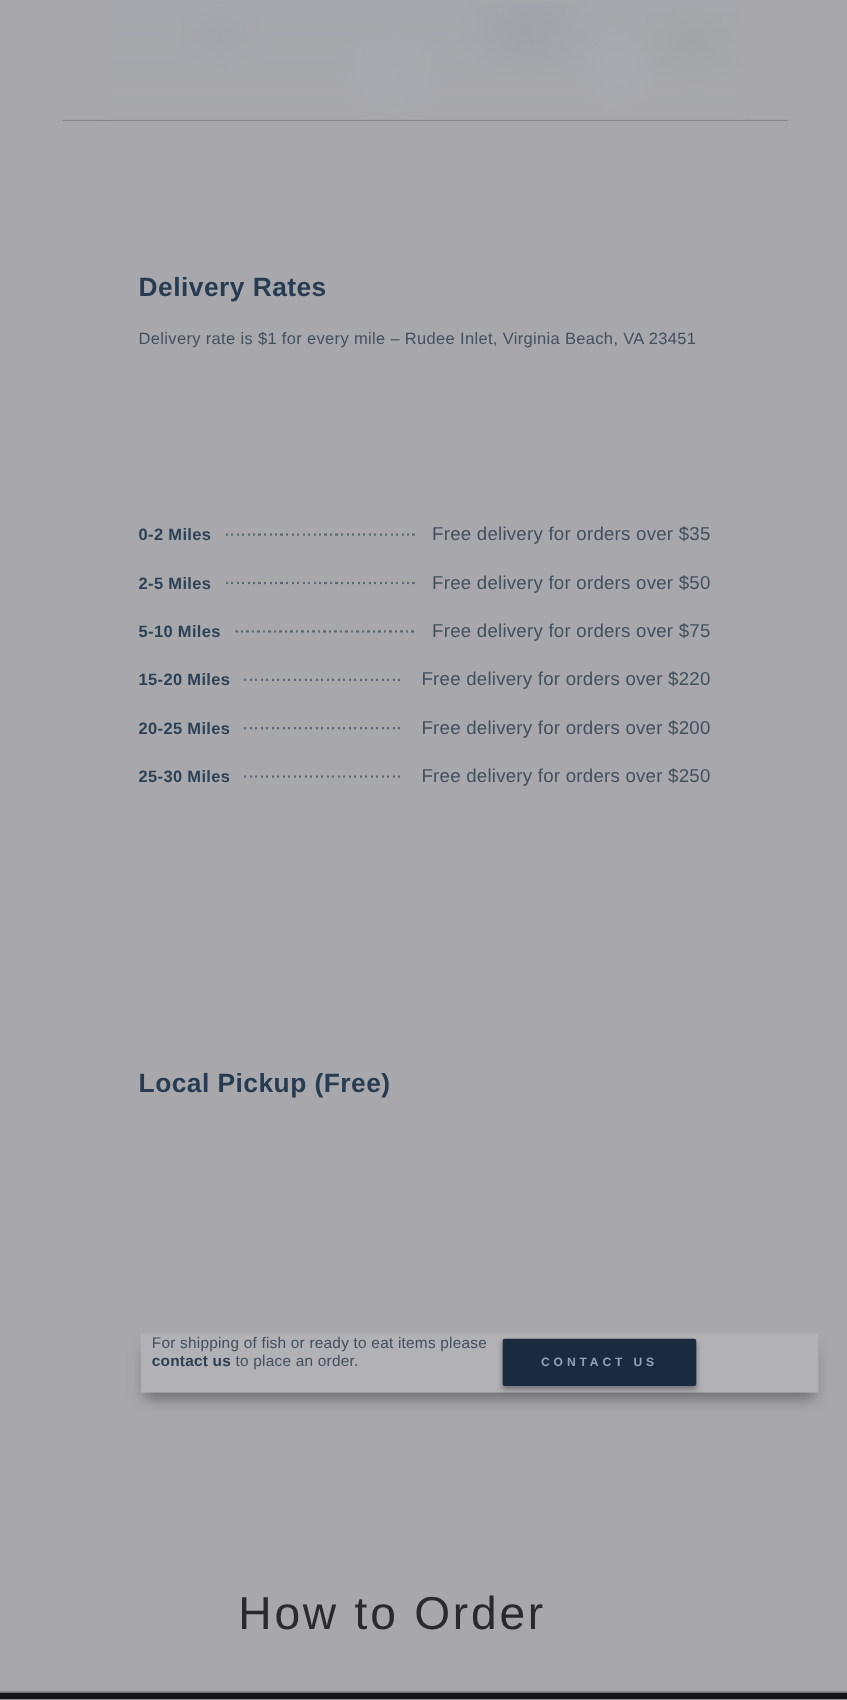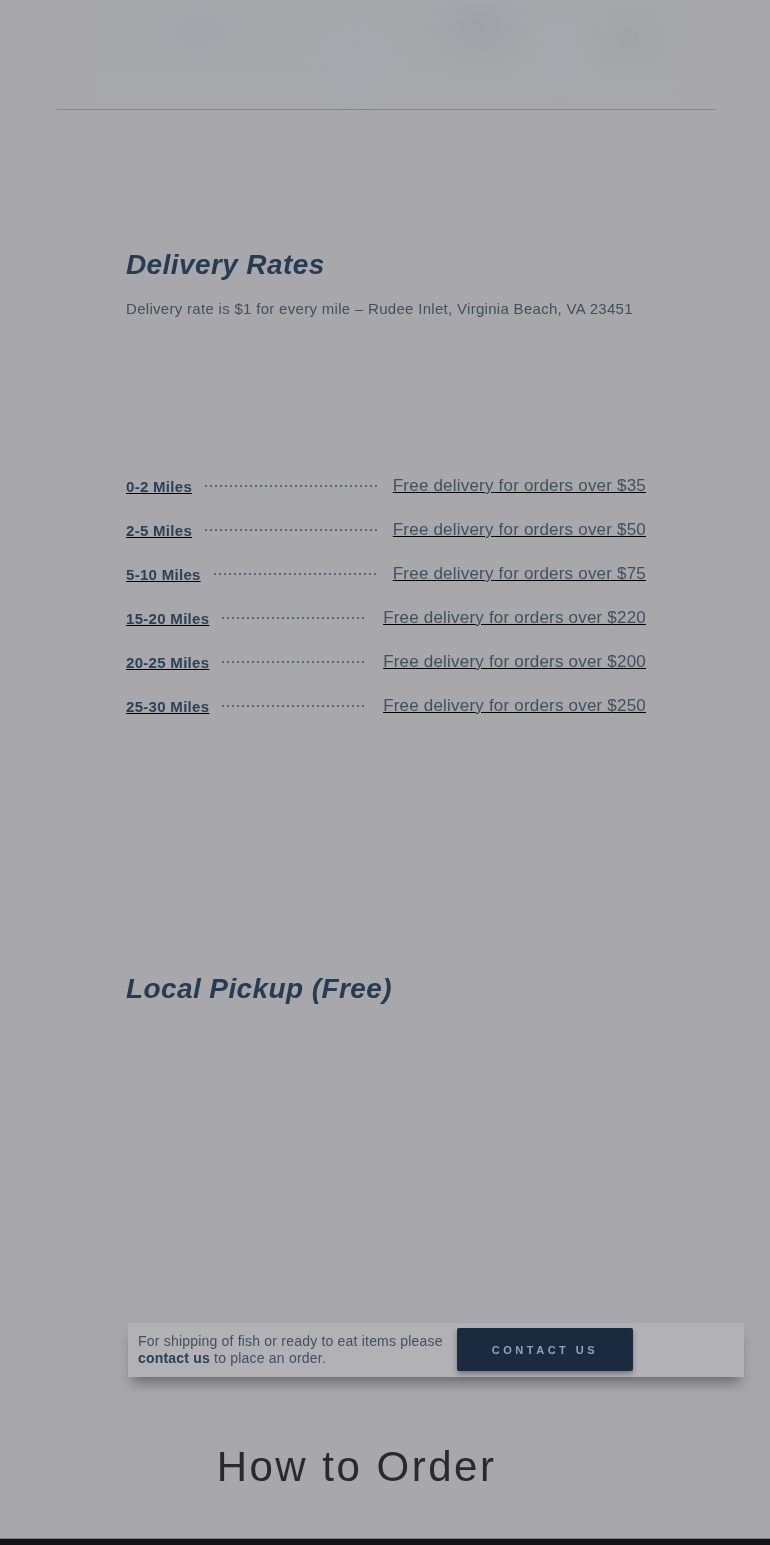--- a/index.html
+++ b/index.html
@@ -37,31 +37,30 @@
       linear-gradient(180deg, rgba(163,168,174,.55), rgba(168,170,174,.35));
     filter:blur(2px);
     opacity:.55;
   }
   .hero-divider{
     position:absolute;left:57px;top:109px;width:659px;height:1px;
     background:var(--divider);
   }
   .section-title{
     color:var(--heading-navy);
-    font-size:28px;font-weight:700;letter-spacing:.4px;
+    font-size:24px;font-weight:700;letter-spacing:.4px;
     line-height:1.2;
-    font-style:italic;
   }
   .subtitle{
     color:var(--body-navy);
     font-size:15px;letter-spacing:.3px;line-height:1.5;
   }
   .delivery-title{position:absolute;left:126px;top:248px;}
   .delivery-subtitle{position:absolute;left:126px;top:298px;width:540px;}
-  .rows{position:absolute;left:126px;top:464px;width:520px;text-decoration:underline;}
+  .rows{position:absolute;left:126px;top:464px;width:520px;}
   .row{
     display:flex;align-items:center;height:44px;width:100%;
   }
   .row .range{
     color:var(--label-navy);font-size:15px;font-weight:700;letter-spacing:.3px;
     white-space:nowrap;flex:0 0 auto;
   }
   .row .leader{
     flex:1 1 auto;height:2px;margin:0 16px 0 13px;
     background:repeating-linear-gradient(to right, var(--leader) 0 2px, transparent 2px 5px);
@@ -71,24 +70,24 @@
     color:var(--body-navy);font-size:17px;letter-spacing:.2px;
     white-space:nowrap;flex:0 0 auto;text-align:right;
   }
   .pickup-title{position:absolute;left:126px;top:972px;}
   .pickup-text{
     position:absolute;left:126px;top:1016px;width:520px;
     color:var(--body-navy);font-size:15px;letter-spacing:.3px;line-height:24px;
   }
   .pickup-text b{color:var(--label-navy);}
   .contact-panel{
-    position:absolute;left:128px;top:1323px;width:616px;height:54px;
+    position:absolute;left:128px;top:1212px;width:616px;height:54px;
     background:var(--panel);
     box-shadow:0 10px 12px -4px rgba(60,60,66,.55);
-    display:flex;align-items:center;
+    display:flex;align-items:flex-start;
     padding-left:10px;
   }
   .contact-text{
     width:310px;
     color:var(--body-navy);font-size:14px;line-height:17px;letter-spacing:.2px;
   }
   .contact-text b{color:var(--label-navy);}
   .contact-button{
     position:absolute;left:329px;top:5px;width:176px;height:43px;
     background:var(--button-bg);

